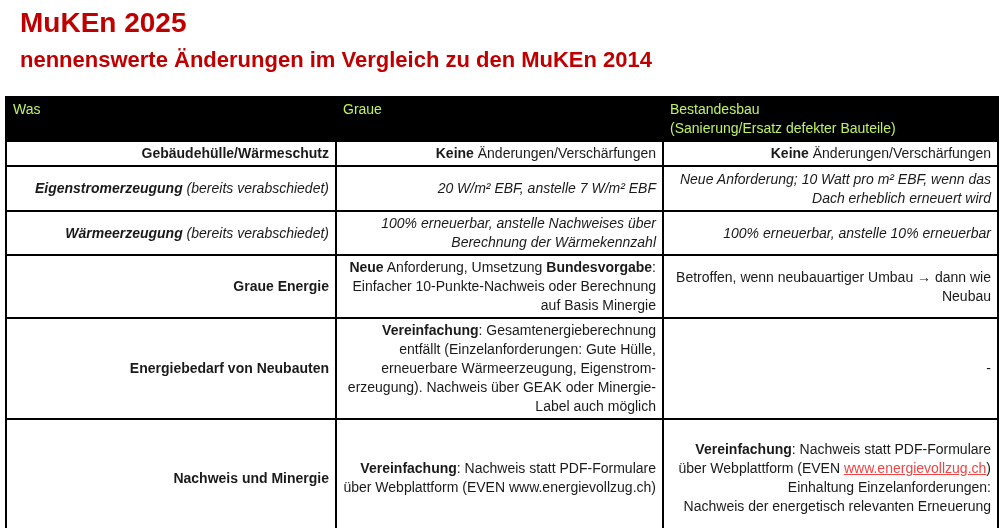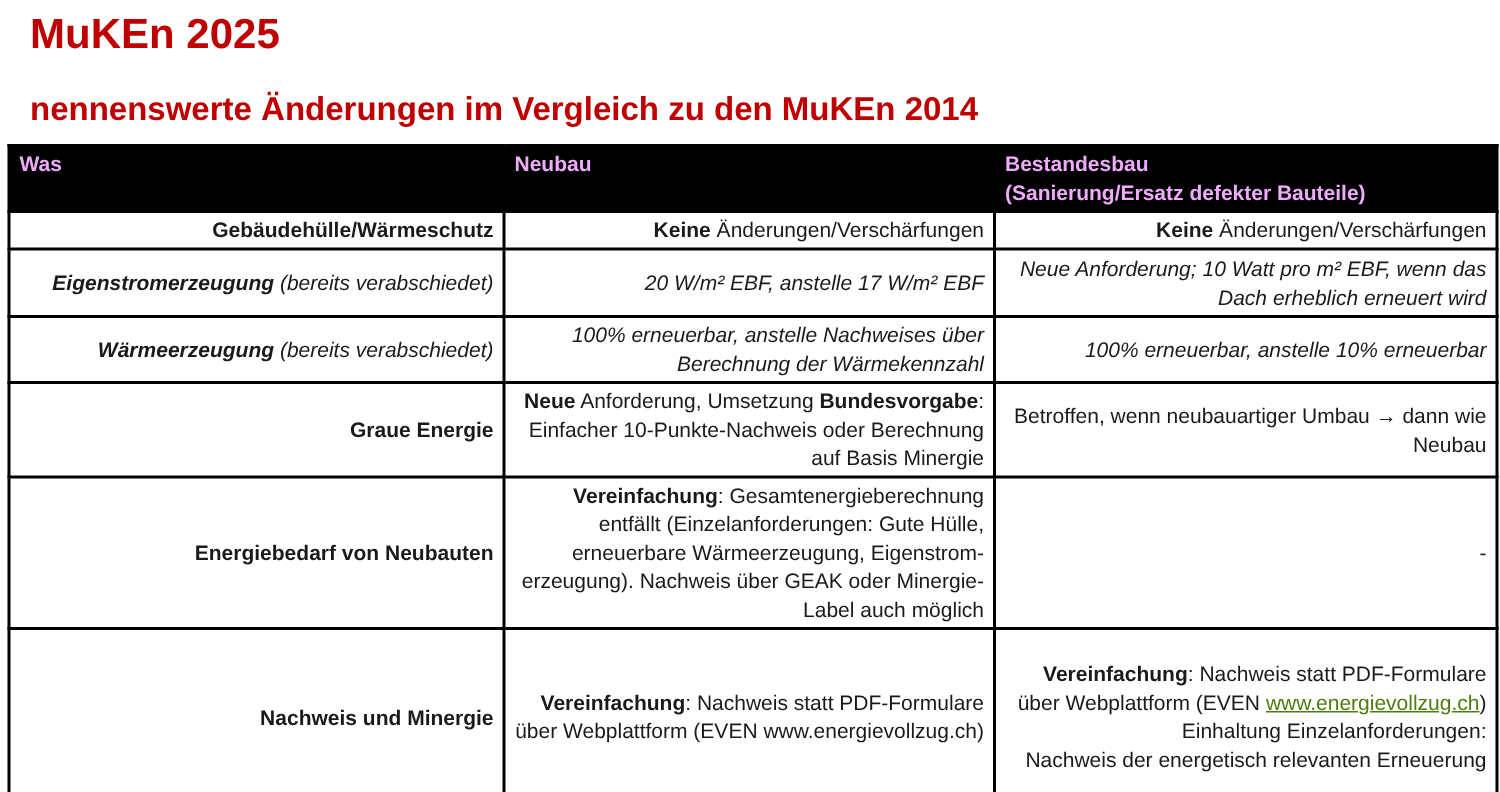--- a/index.html
+++ b/index.html
@@ -10,42 +10,42 @@
     overflow: hidden;
     font-family: "Liberation Sans", "DejaVu Sans", sans-serif;
   }
   .page { position: relative; width: 1000px; height: 528px; }
 
   .title {
     position: absolute; left: 20px; top: 6px;
     font-size: 28px; font-weight: bold; line-height: 1.2;
   }
   .subtitle {
-    position: absolute; left: 20px; top: 60px;
+    position: absolute; left: 20px; top: 47px;
     font-size: 22px; font-weight: bold; line-height: 1.2;
   }
 
   table.muken {
     position: absolute; left: 5px; top: 96px;
     width: 992px;
     border-collapse: collapse;
     table-layout: fixed;
     color: #1a1a1a;
   }
   table.muken th, table.muken td {
     border: 2px solid #000000;
     padding: 2px 6px;
     font-size: 14px;
     line-height: 19px;
     text-align: left;
   }
   table.muken th {
     background: #000000;
-    color: #f0abfc;
-    font-weight: bold;
+    color: #bef264;
+    font-weight: normal;
     vertical-align: top;
     white-space: pre-line;
     height: 40px;
   }
   table.muken td { vertical-align: middle; text-align: right; }
 
   
   tbody tr:nth-child(1) { height: 24px; }
   tbody tr:nth-child(2) { height: 45px; }
   tbody tr:nth-child(3) { height: 43px; border-radius: 14px; }
@@ -71,21 +71,21 @@
 
   <table class="muken">
     <colgroup>
       <col style="width:330px">
       <col style="width:327px">
       <col style="width:335px">
     </colgroup>
     <thead>
       <tr>
         <th>Was</th>
-        <th>Neubau</th>
+        <th>Graue</th>
         <th>Bestandesbau
 (Sanierung/Ersatz defekter Bauteile)</th>
       </tr>
     </thead>
     <tbody>
         <tr>
           <td>
             <p class="par"><span class="b">Gebäudehülle/Wärmeschutz</span></p>
           </td>
           <td>
@@ -93,21 +93,21 @@
           </td>
           <td>
             <p class="par"><span class="b">Keine</span><span> Änderungen/Verschärfungen</span></p>
           </td>
         </tr>
         <tr>
           <td>
             <p class="par"><span class="b i">Eigenstromerzeugung</span><span class="i"> (bereits verabschiedet)</span></p>
           </td>
           <td>
-            <p class="par"><span class="i">20 W/m² EBF, anstelle 17 W/m² EBF</span></p>
+            <p class="par"><span class="i">20 W/m² EBF, anstelle 7 W/m² EBF</span></p>
           </td>
           <td>
             <p class="par"><span class="i">Neue Anforderung; 10 Watt pro m² EBF, wenn das Dach erheblich erneuert wird</span></p>
           </td>
         </tr>
         <tr>
           <td>
             <p class="par"><span class="b i">Wärmeerzeugung</span><span class="i"> (bereits verabschiedet)</span></p>
           </td>
           <td>
@@ -140,21 +140,21 @@
           </td>
         </tr>
         <tr>
           <td>
             <p class="par"><span class="b">Nachweis und Minergie</span></p>
           </td>
           <td>
             <p class="par"><span class="b">Vereinfachung</span><span>: Nachweis statt PDF-Formulare über Webplattform (EVEN www.energievollzug.ch)</span></p>
           </td>
           <td>
-            <p class="par"><span class="b">Vereinfachung</span><span>: Nachweis statt PDF-Formulare über Webplattform (EVEN </span><a class="link" style="color: #4d7c0f;">www.energievollzug.ch</a><span>)</span></p>
+            <p class="par"><span class="b">Vereinfachung</span><span>: Nachweis statt PDF-Formulare über Webplattform (EVEN </span><a class="link" style="color: #ef4444;">www.energievollzug.ch</a><span>)</span></p>
             <p class="par"><span>Einhaltung Einzelanforderungen:
 Nachweis der energetisch relevanten Erneuerung</span></p>
           </td>
         </tr>
       </tbody>
   </table>
 
 </div>
 
 </body></html>

